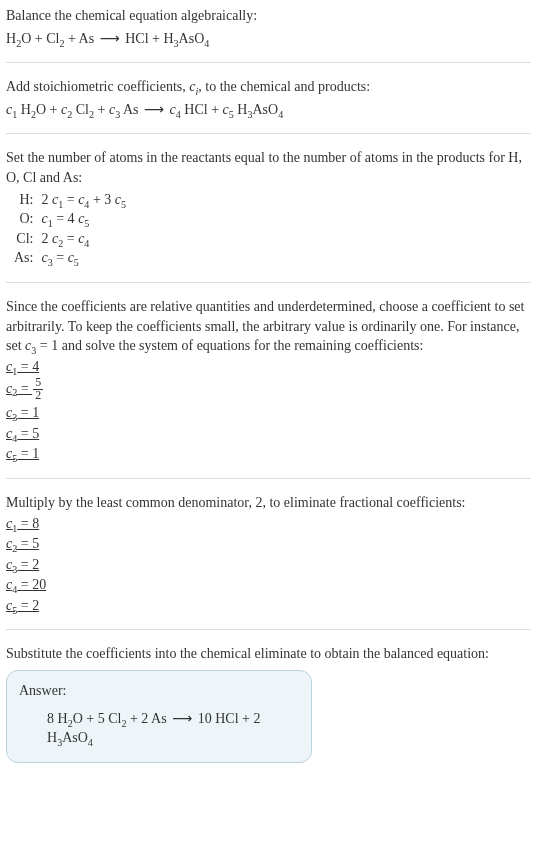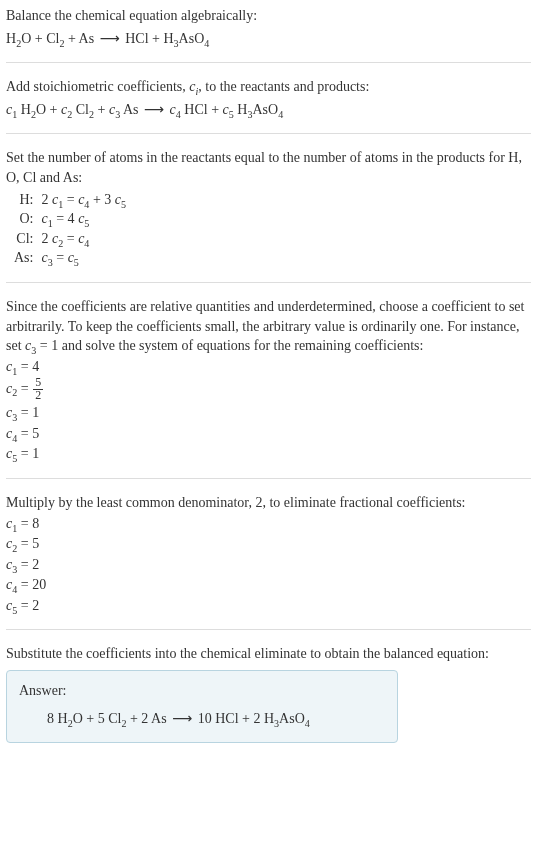--- a/index.html
+++ b/index.html
@@ -46,20 +46,21 @@
     .atom-table td {
       padding: 0 4px;
       vertical-align: baseline;
     }
     .atom-label {
       text-align: right;
       padding-right: 6px;
     }
     .coef-line {
       margin-top: 1px;
+      text-decoration: underline;
     }
     .frac {
       display: inline-block;
       vertical-align: middle;
       text-align: center;
       line-height: 1;
       font-size: 0.85em;
       margin: 0 1px;
     }
     .frac .num {
@@ -67,24 +68,24 @@
       border-bottom: 1px solid #333;
       padding: 0 2px;
     }
     .frac .den {
       display: block;
       padding: 0 2px;
     }
     .answer-box {
       background: #eef5f8;
       border: 1px solid #b8d4e0;
-      border-radius: 4px;
+      border-radius: 12px;
       padding: 10px 12px 14px 12px;
       margin-top: 6px;
-      width: 392px;
+      width: 306px;
     }
     .answer-label {
       margin-bottom: 8px;
     }
     .answer-eq {
       padding-left: 28px;
     }
   </style>
 </head>
 <body>
@@ -93,21 +94,21 @@
   <div>Balance the chemical equation algebraically:</div>
   <div class="eq-line">
     <span><span>H</span><span class="sub">2</span><span>O + Cl</span><span class="sub">2</span><span> + As  </span></span><span class="arrow">⟶</span><span><span>  HCl + H</span><span class="sub">3</span><span>AsO</span><span class="sub">4</span></span>
   </div>
 </div>
 
 <hr class="divider">
 
 <div class="section">
   <div>
-    <span>Add stoichiometric coefficients, </span><span class="ital">c</span><span class="sub ital">i</span><span>, to the reactants and products:</span>
+    <span>Add stoichiometric coefficients, </span><span class="ital">c</span><span class="sub ital">i</span><span>, to the chemical and products:</span>
   </div>
   <div class="eq-line">
     <span class="ital">c</span><span class="sub">1</span><span> H</span><span class="sub">2</span><span>O + </span><span class="ital">c</span><span class="sub">2</span><span> Cl</span><span class="sub">2</span><span> + </span><span class="ital">c</span><span class="sub">3</span><span> As  </span><span class="arrow">⟶</span><span>  </span><span class="ital">c</span><span class="sub">4</span><span> HCl + </span><span class="ital">c</span><span class="sub">5</span><span> H</span><span class="sub">3</span><span>AsO</span><span class="sub">4</span>
   </div>
 </div>
 
 <hr class="divider">
 
 <div class="section">
   <div>Set the number of atoms in the reactants equal to the number of atoms in the products for H, O, Cl and As:</div>

